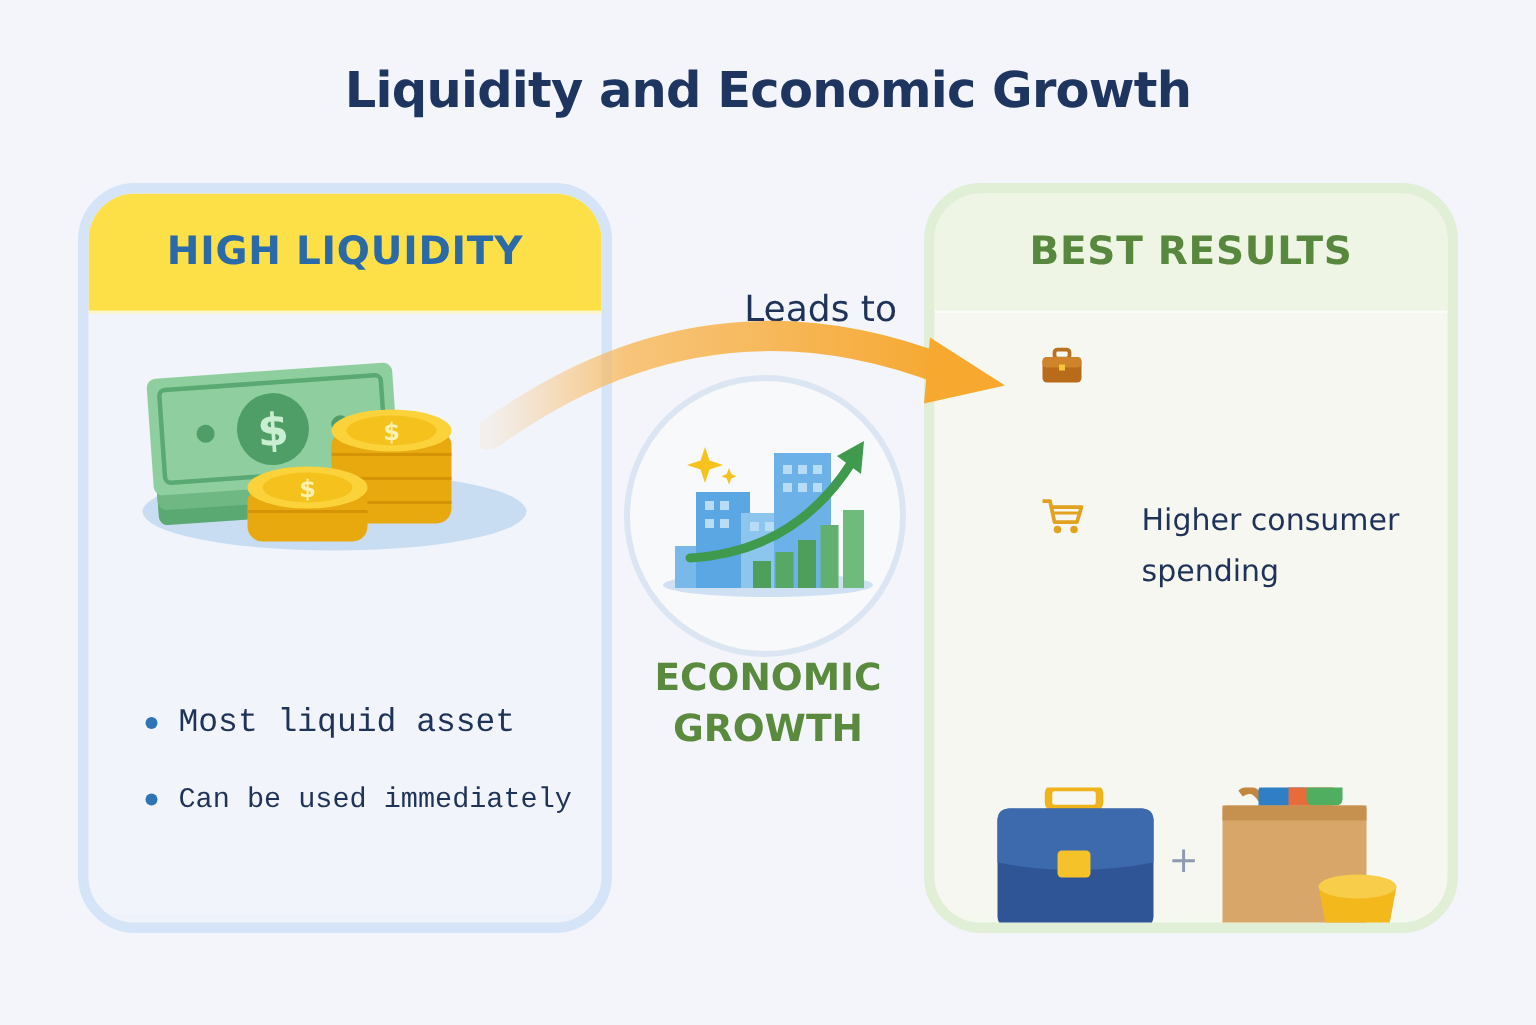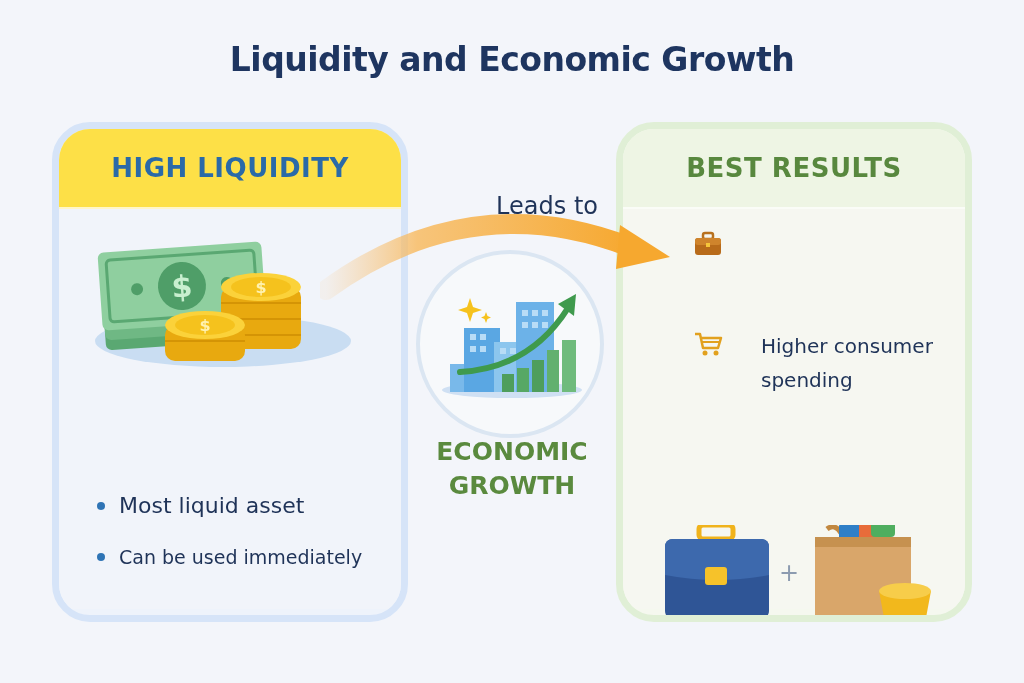--- a/index.html
+++ b/index.html
@@ -35,21 +35,21 @@
   }
   .panel-left .panel-head { background: #fde047; color: #2a6aa8; }
   .panel-right .panel-head { background: #eef5e4; color: #58883e; }
   .panel-body { position: relative; height: 400px; }
   .panel-left .panel-body { background: #f1f4fa; }
   .panel-right .panel-body { background: #f6f7f1; }
 
   
   .money { position: absolute; left: 24px; top: 22px; width: 270px; height: 140px; }
 
-  .bullets { position: absolute; left: 38px; top: 284px; list-style: none; }
+  .bullets { position: absolute; left: 38px; top: 260px; list-style: none; font-family: Liberation Mono, monospace; }
   .bullets li { display: flex; align-items: center; color: #1f3358; }
   .bullets li .dot {
     width: 8px; height: 8px; border-radius: 50%; background: #2f74b5;
     margin-right: 14px; flex: none;
   }
   .b1 { font-size: 22px; margin-bottom: 28px; }
   .b2 { font-size: 19px; }
 
   
   .leads {

